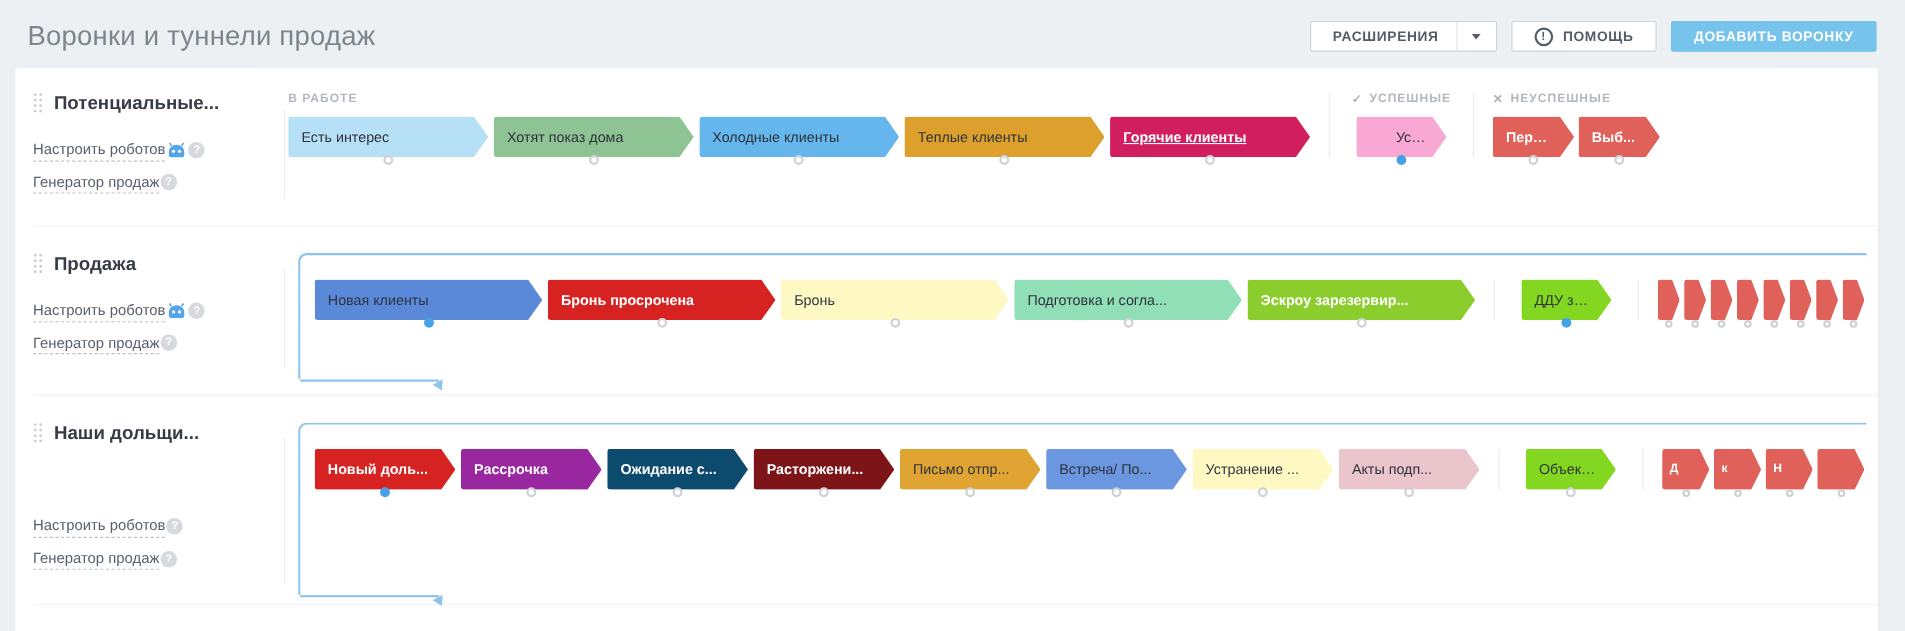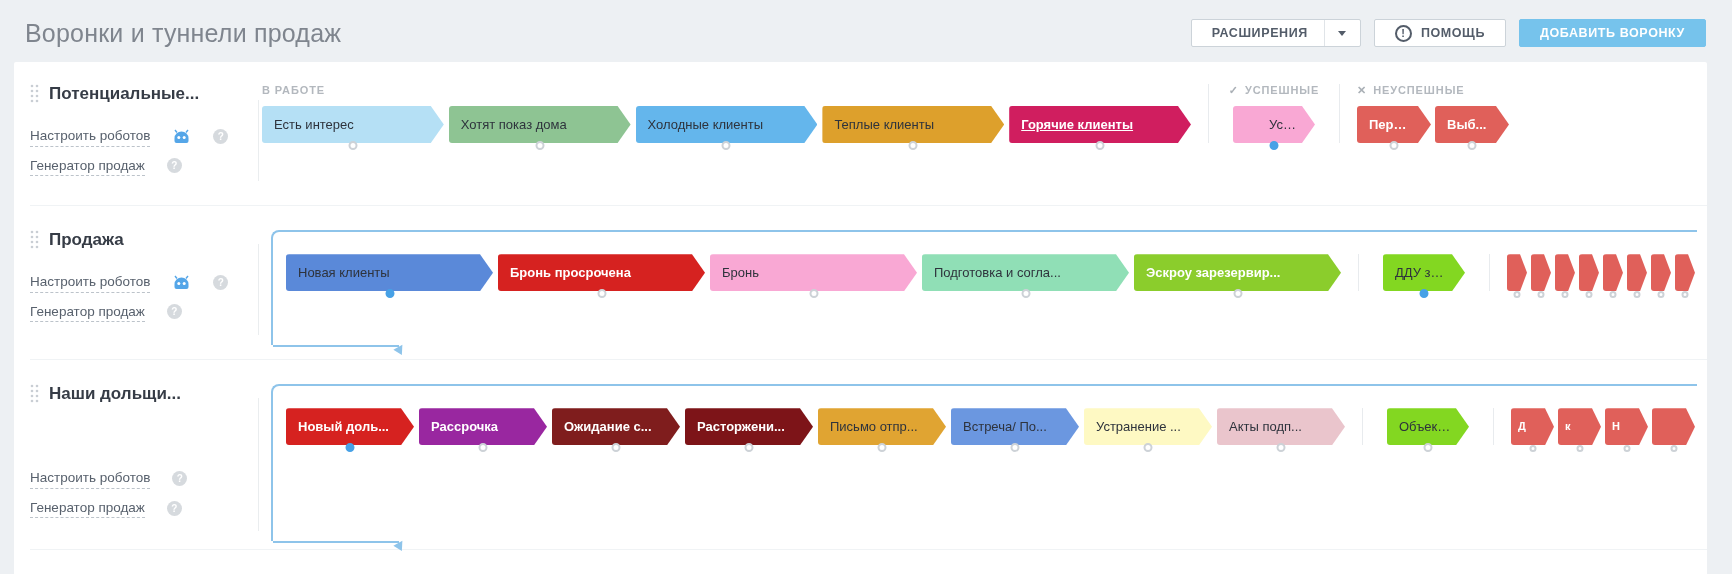--- a/index.html
+++ b/index.html
@@ -28,21 +28,21 @@
   .funnel-row { display:flex; margin-left:16px; padding:22px 12px 20px 0; border-bottom:1px solid #f0f3f5; position:relative; }
   .funnel-row.row-mid { padding-top:24px; padding-bottom:28px; }
   .funnel-row.row-tall { padding-top:24px; padding-bottom:22px; }
 
   .funnel-info { width:228px; flex-shrink:0; }
   .funnel-title-line { display:flex; align-items:center; gap:10px; }
   .drag-handle { display:inline-flex; cursor:grab; }
   .funnel-title { font-size:17px; font-weight:700; color:#363c46; cursor:pointer; }
   .funnel-links { margin-top:22px; }
   .row-tall .funnel-links { margin-top:64px; }
-  .funnel-link-line { display:flex; align-items:center; gap:22px; margin-bottom:9px; }
+  .funnel-link-line { display:flex; align-items:center; gap:1px; margin-bottom:9px; }
   .flink { font-size:13.5px; color:#58616d; border-bottom:1px dashed #bcc3ca; cursor:pointer; line-height:1.45; }
   .q-icon { width:15px; height:15px; background:#d6dade; color:#fff; border-radius:50%;
             font-size:10px; font-weight:700; display:inline-flex; align-items:center; justify-content:center; cursor:pointer; }
   .robot { display:inline-flex; }
 
   
   .stages-area { flex:1; position:relative; padding-left:4px; min-width:0; }
   .stages-area::before { content:''; position:absolute; left:0; top:16px; bottom:4px; width:1px; background:#eaedef; }
   .stages-area.tunneled { padding-left:28px; padding-top:24px; }
   .stages-area.tunneled::before { top:14px; bottom:-4px; }
@@ -264,21 +264,21 @@
                 <div class="stage-row">
                   <div class="stage-wrap">
                     <div class="stage dark" style="background: rgb(90, 137, 217);">Новая клиенты</div>
                     <div class="dot dot-blue"></div>
                   </div>
                   <div class="stage-wrap">
                     <div class="stage white" style="background: rgb(214, 34, 32);">Бронь просрочена</div>
                     <div class="dot"></div>
                   </div>
                   <div class="stage-wrap">
-                    <div class="stage dark" style="background: #f9a8d4;">Бронь</div>
+                    <div class="stage dark" style="background: #fef9c3;">Бронь</div>
                     <div class="dot"></div>
                   </div>
                   <div class="stage-wrap">
                     <div class="stage dark" style="background: rgb(144, 223, 182);">Подготовка и согла...</div>
                     <div class="dot"></div>
                   </div>
                   <div class="stage-wrap">
                     <div class="stage white" style="background: rgb(139, 205, 44);">Эскроу зарезервир...</div>
                     <div class="dot"></div>
                   </div>
@@ -370,21 +370,21 @@
                 <div class="stage-row">
                   <div class="stage-wrap">
                     <div class="stage white" style="background: rgb(214, 34, 32);">Новый доль...</div>
                     <div class="dot dot-blue"></div>
                   </div>
                   <div class="stage-wrap">
                     <div class="stage white" style="background: rgb(153, 39, 160);">Рассрочка</div>
                     <div class="dot"></div>
                   </div>
                   <div class="stage-wrap">
-                    <div class="stage white" style="background: #7f1d1d;">Ожидание с...</div>
+                    <div class="stage white" style="background: #0c4a6e;">Ожидание с...</div>
                     <div class="dot"></div>
                   </div>
                   <div class="stage-wrap">
                     <div class="stage white" style="background: rgb(125, 20, 24);">Расторжени...</div>
                     <div class="dot"></div>
                   </div>
                   <div class="stage-wrap">
                     <div class="stage dark" style="background: rgb(224, 164, 50);">Письмо отпр...</div>
                     <div class="dot"></div>
                   </div>

